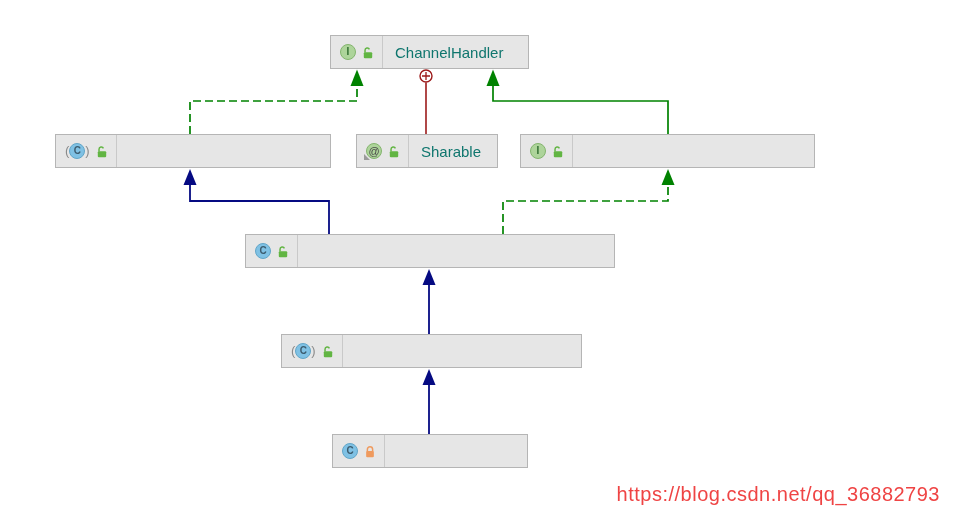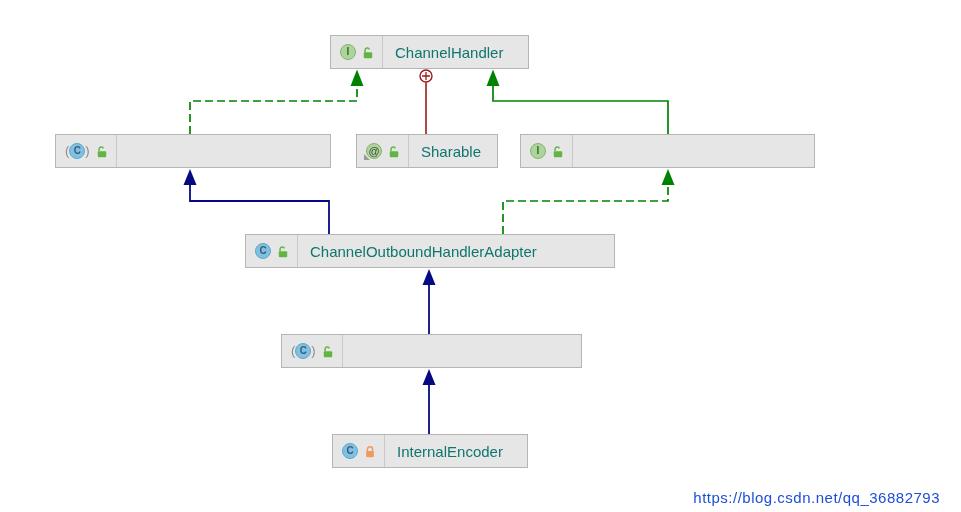--- a/index.html
+++ b/index.html
@@ -65,22 +65,22 @@
   #n-channelhandleradapter     { left: 55px;  top: 134px; width: 276px; }
   #n-sharable                  { left: 356px; top: 134px; width: 142px; }
   #n-channeloutboundhandler    { left: 520px; top: 134px; width: 295px; }
   #n-channeloutboundhandleradapter { left: 245px; top: 234px; width: 370px; }
   #n-messagetobyteencoder      { left: 281px; top: 334px; width: 301px; }
   #n-internalencoder           { left: 332px; top: 434px; width: 196px; }
 
   #watermark {
     position: absolute;
     right: 21px; bottom: 6px;
-    font-size: 15px;
-    color: #1d4ed8;
+    font-size: 20px;
+    color: #ef4444;
     letter-spacing: 0.5px;
   }
 </style>
 </head>
 <body>
 
 <div id="canvas">
 
   <svg id="edges" width="961" height="512" viewBox="0 0 961 512">
 
@@ -168,21 +168,20 @@
   </div>
 
   <div class="node" id="n-channeloutboundhandleradapter">
     <span class="icon-cell">
       <span class="circ blue">C</span>
       <svg class="lock" viewBox="0 0 16 16">
         <path d="M4.6 8 V5.4 A2.6 2.6 0 0 1 9.6 4.4" fill="none" stroke="#62b543" stroke-width="1.7"></path>
         <rect x="3.2" y="7.6" width="9.6" height="7" rx="1.3" fill="#62b543"></rect>
       </svg>
     </span>
-    <span class="label">ChannelOutboundHandlerAdapter</span>
   </div>
 
   <div class="node" id="n-messagetobyteencoder">
     <span class="icon-cell">
       <span class="abstract-wrap">
         <span class="paren">(</span>
         <span class="circ blue">C</span>
         <span class="paren">)</span>
       </span>
       <svg class="lock" viewBox="0 0 16 16">
@@ -193,17 +192,16 @@
   </div>
 
   <div class="node" id="n-internalencoder">
     <span class="icon-cell">
       <span class="circ blue">C</span>
       <svg class="lock" viewBox="0 0 16 16">
         <path d="M5 8 V5.6 a3 3 0 0 1 6 0 V8" fill="none" stroke="#ef9a5e" stroke-width="1.7"></path>
         <rect x="3.6" y="7.4" width="8.8" height="7.2" rx="1.3" fill="#ef9a5e"></rect>
       </svg>
     </span>
-    <span class="label">InternalEncoder</span>
   </div>
 
   <div id="watermark">https://blog.csdn.net/qq_36882793</div>
 </div>
 
 </body></html>

